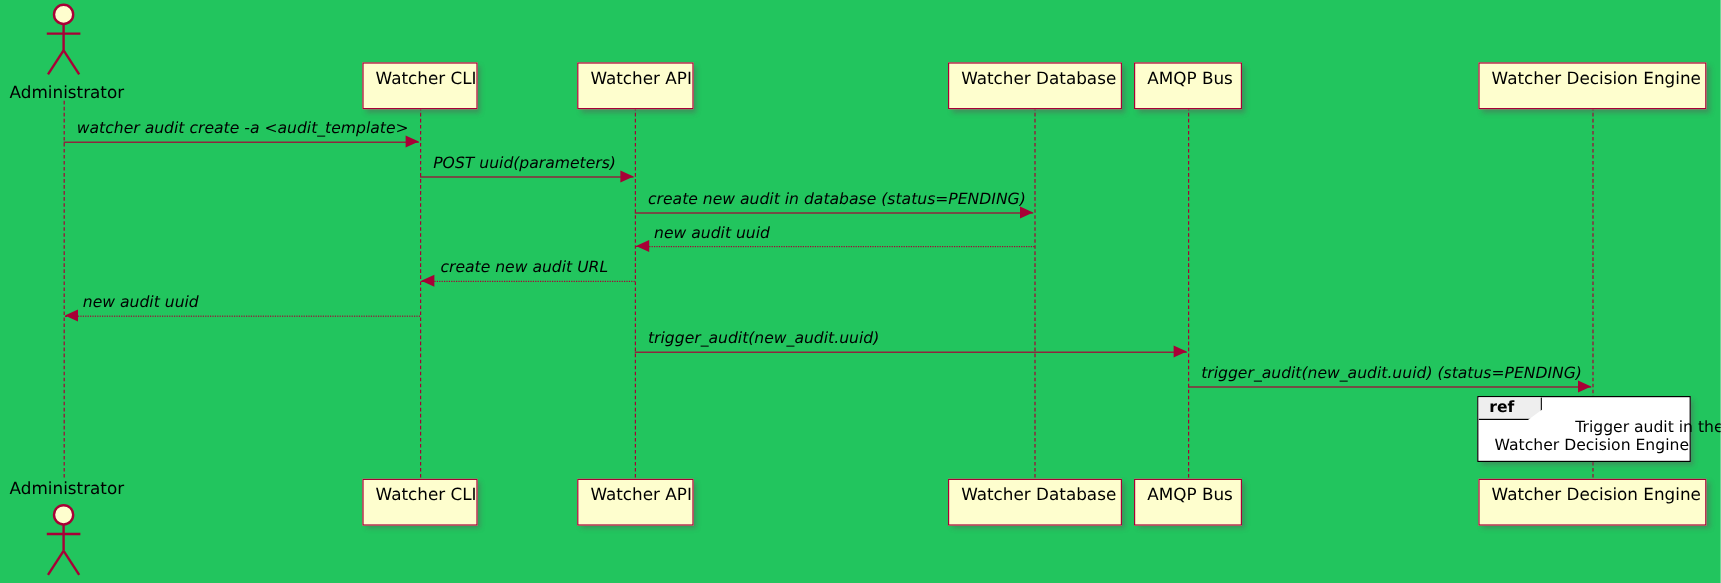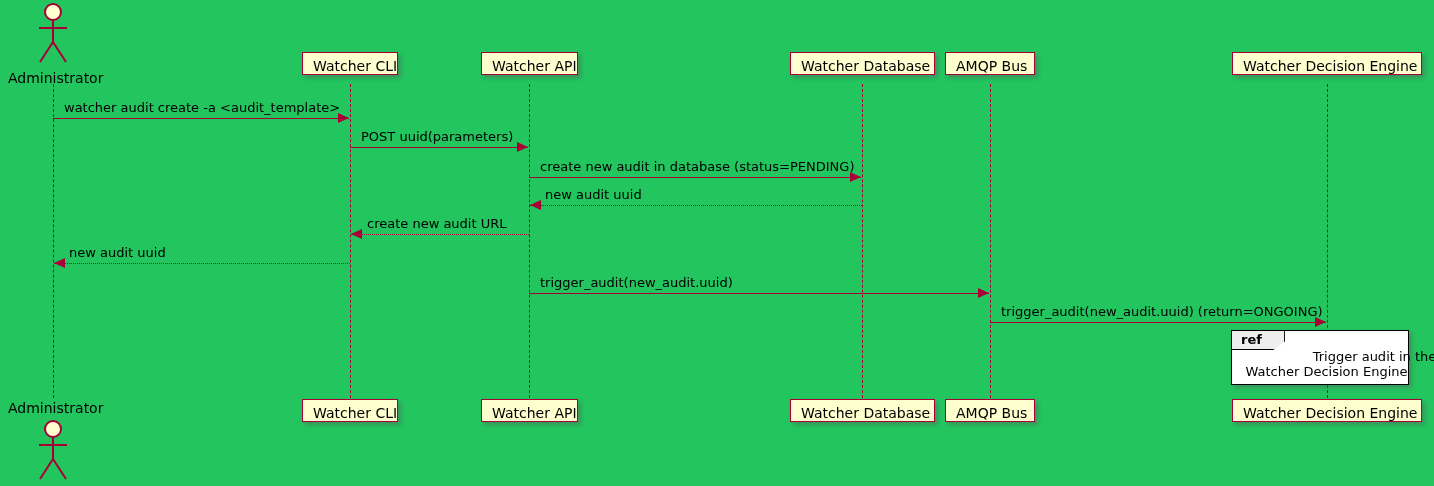--- a/index.html
+++ b/index.html
@@ -21,21 +21,21 @@
   .participant {
     position: absolute;
     box-sizing: border-box;
     background: #FEFECE;
     border: 1.5px solid #A80036;
     color: #000000;
     font-size: 14px;
     line-height: 1;
     text-align: center;
     white-space: nowrap;
-    padding: 6px 10px 1px 10px;
+    padding: 6px 10px 17px 10px;
     box-shadow: 3px 3px 4px rgba(90,90,90,0.45);
     z-index: 5;
   }
   
   .actor {
     position: absolute;
     z-index: 5;
   }
   .actor-label {
     position: absolute;
@@ -79,20 +79,21 @@
     border-bottom: 5px solid transparent;
     border-right: 11px solid #A80036;
   }
   .msg-label {
     position: absolute;
     font-size: 13px;
     color: #000000;
     white-space: nowrap;
     line-height: 1;
     z-index: 4;
+    font-style: italic;
   }
   
   .ref-frame {
     position: absolute;
     box-sizing: border-box;
     background: #FFFFFF;
     border: 1.5px solid #000000;
     box-shadow: 3px 3px 4px rgba(90,90,90,0.45);
     z-index: 6;
   }
@@ -169,21 +170,21 @@
   <div class="arrowhead left" style="left:351px; top:229px;"></div>
 
   <div class="msg-label" style="left:69px; top:246px;">new audit uuid</div>
   <div class="msg-line dotted" style="left:54px; top:263px; width:296px;"></div>
   <div class="arrowhead left" style="left:54px; top:258px;"></div>
 
   <div class="msg-label" style="left:540px; top:276px;">trigger_audit(new_audit.uuid)</div>
   <div class="msg-line solid" style="left:529px; top:293px; width:460px;"></div>
   <div class="arrowhead right" style="left:978px; top:288px;"></div>
 
-  <div class="msg-label" style="left:1001px; top:305px;">trigger_audit(new_audit.uuid) (return=ONGOING)</div>
+  <div class="msg-label" style="left:1001px; top:305px;">trigger_audit(new_audit.uuid) (status=PENDING)</div>
   <div class="msg-line solid" style="left:990px; top:322px; width:336px;"></div>
   <div class="arrowhead right" style="left:1315px; top:317px;"></div>
 
   <div class="ref-frame" style="left:1231px; top:330px; width:178px; height:55px;">
     <div class="ref-tab">ref</div>
   </div>
   <div class="ref-body" style="left:1231px; top:349px; width:191px;padding-left:48px;">Trigger audit in the</div>
   <div class="ref-body" style="left:1231px; top:364px; width:191px;">Watcher Decision Engine</div>
 
   <div class="participant" style="left:302px; top:399px; width:96px;">Watcher CLI</div>

